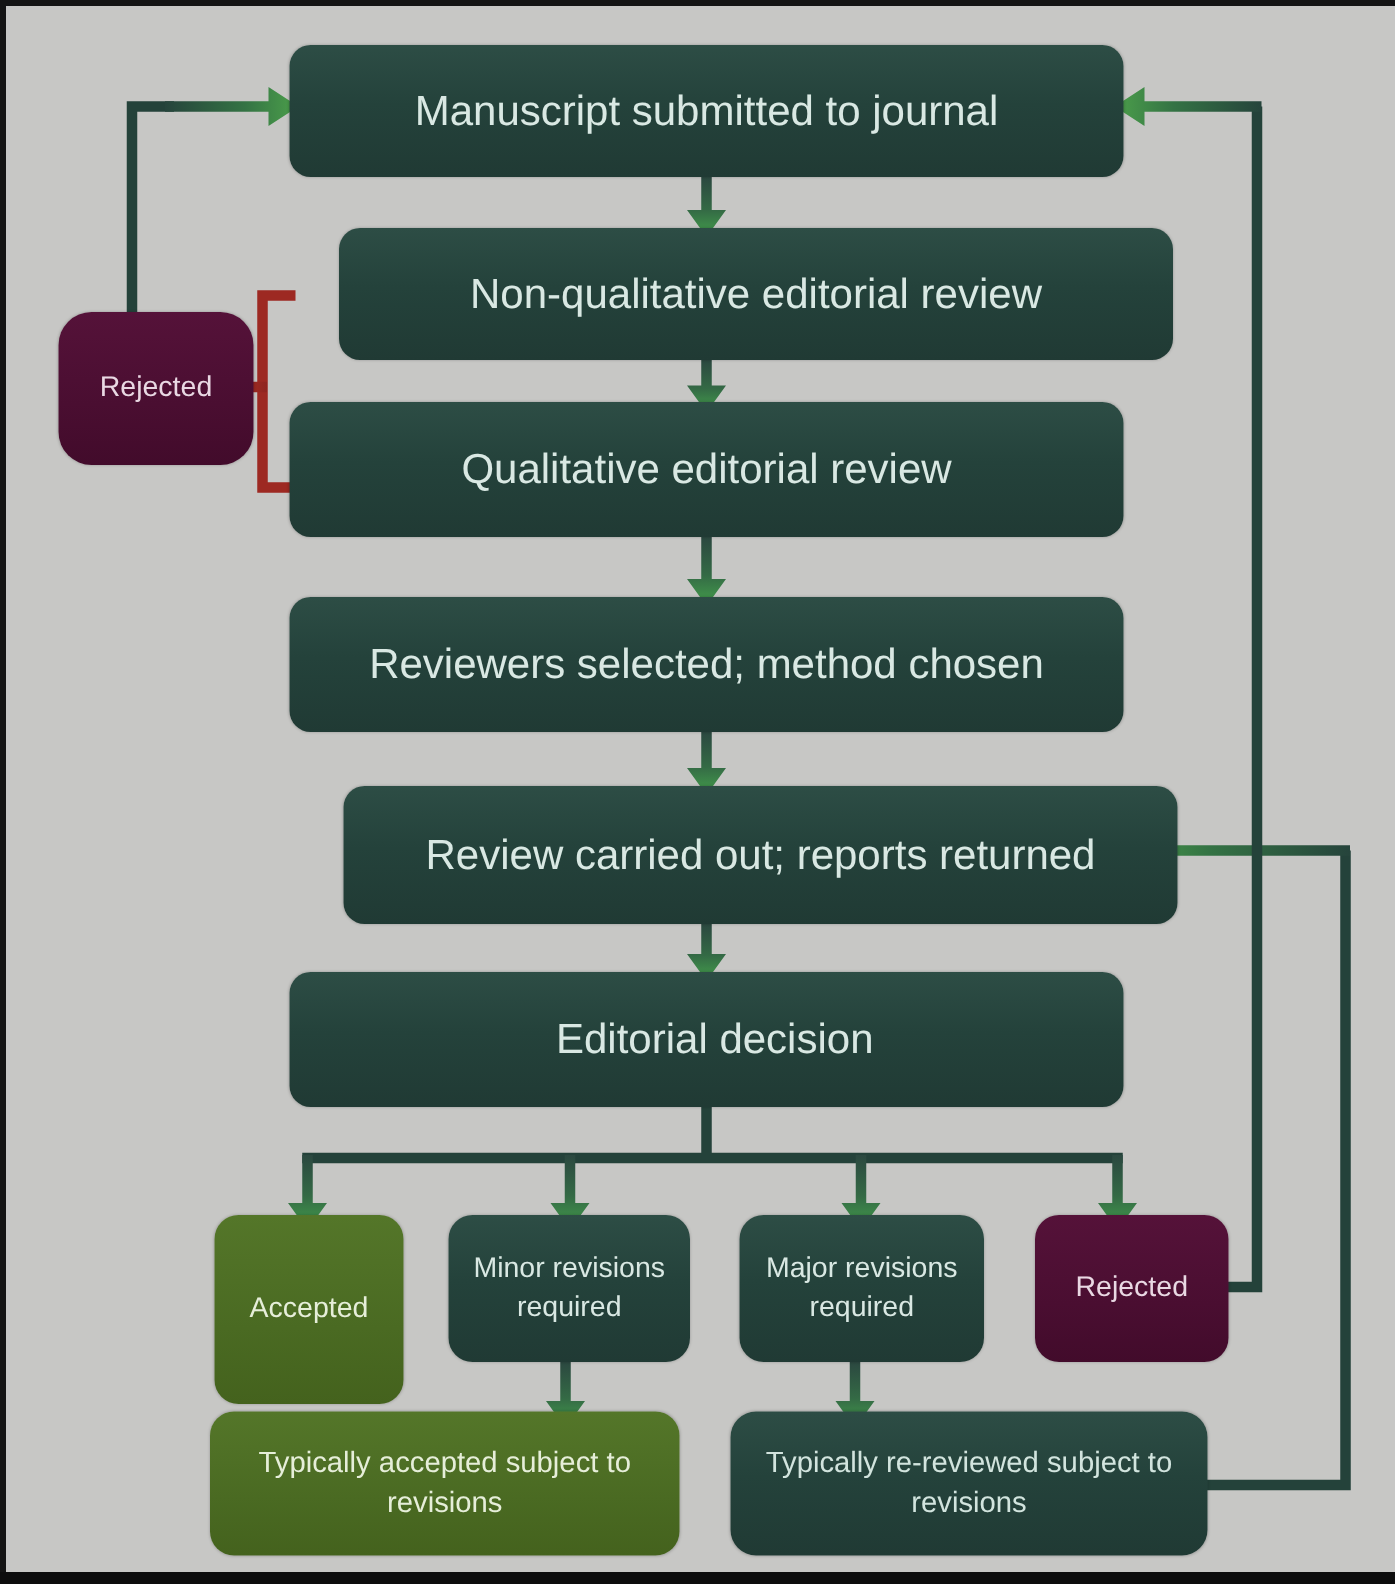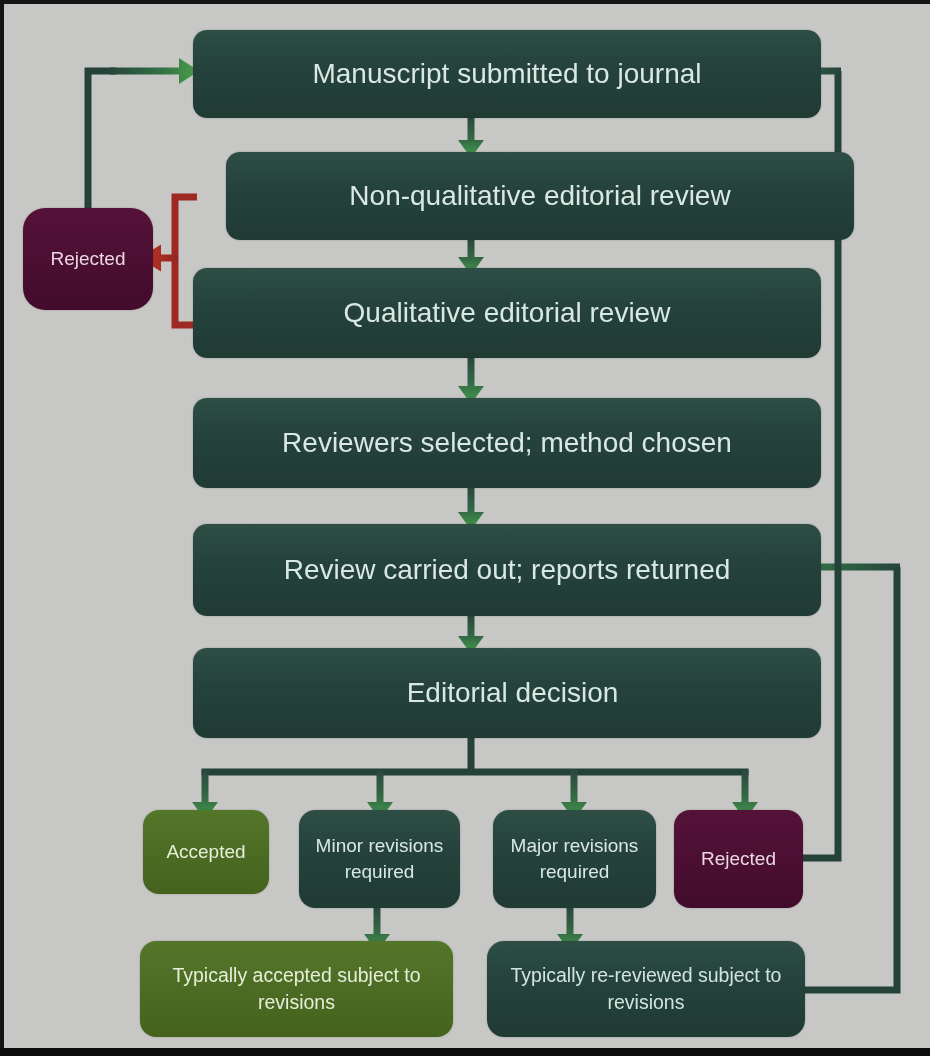--- a/index.html
+++ b/index.html
@@ -26,31 +26,32 @@
     background:linear-gradient(180deg,#2d4d45 0%,#24423b 45%,#203a34 100%);
     color:#d9e8e3;
   }
   .green{
     background:linear-gradient(180deg,#547629 0%,#4a6a22 60%,#44621d 100%);
     color:#e6eed9;
   }
   .maroon{
     background:linear-gradient(180deg,#551239 0%,#4a0e31 60%,#420b2b 100%);
     color:#e9d8e3;
+    margin-left:16px;
   }
-  .main-node{left:193px;width:628px;border-radius:14px;font-size:28px;}
+  .main-node{left:193px;width:556px;border-radius:14px;font-size:28px;}
   #node-manuscript{top:30px;height:88px;}
   #node-nonqualitative{top:152px;height:88px;margin-left:33px;}
   #node-qualitative{top:268px;height:90px;}
   #node-reviewers{top:398px;height:90px;}
-  #node-review{top:524px;height:92px;}
+  #node-review{top:524px;height:92px;margin-left:36px;}
   #node-decision{top:648px;height:90px;padding-left:11px;}
 
   #node-rejected-left{left:23px;top:208px;width:130px;height:102px;border-radius:22px;font-size:19px;}
-  #node-accepted{left:143px;top:810px;width:126px;height:84px;border-radius:16px;font-size:19px;justify-content:center;}
+  #node-accepted{left:143px;top:810px;width:126px;height:126px;border-radius:16px;font-size:19px;justify-content:center;}
   #node-minor{left:299px;top:810px;width:161px;height:98px;border-radius:16px;font-size:19px;line-height:1.35;padding:4px 14px;}
   #node-major{left:493px;top:810px;width:163px;height:98px;border-radius:16px;font-size:19px;line-height:1.35;padding:20px 14px;}
   #node-rejected-bottom{left:674px;top:810px;width:129px;height:98px;border-radius:16px;font-size:19px;}
   #node-typically-accepted{left:140px;top:941px;width:313px;height:96px;border-radius:16px;font-size:19.5px;line-height:1.4;padding:4px 16px;justify-content:flex-end;}
   #node-typically-rereviewed{left:487px;top:941px;width:318px;height:96px;border-radius:17px;font-size:19.5px;line-height:1.4;padding:4px 14px;color:#d2e4de;}
 
   #connector-layer{position:absolute;left:0;top:0;width:930px;height:1056px;pointer-events:none;}
 </style>
 </head>
 <body>

